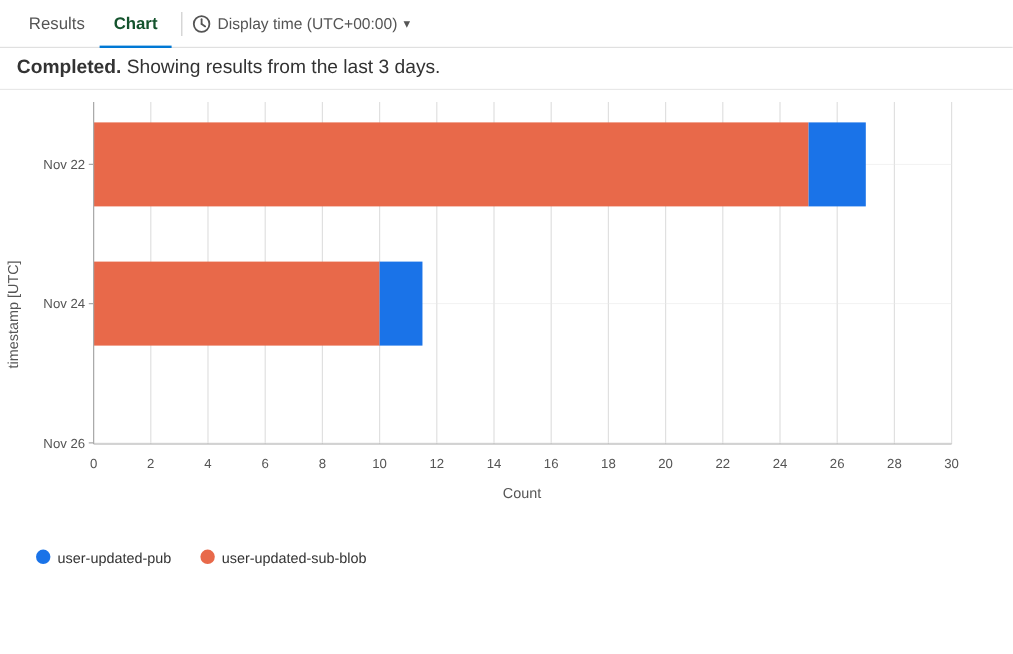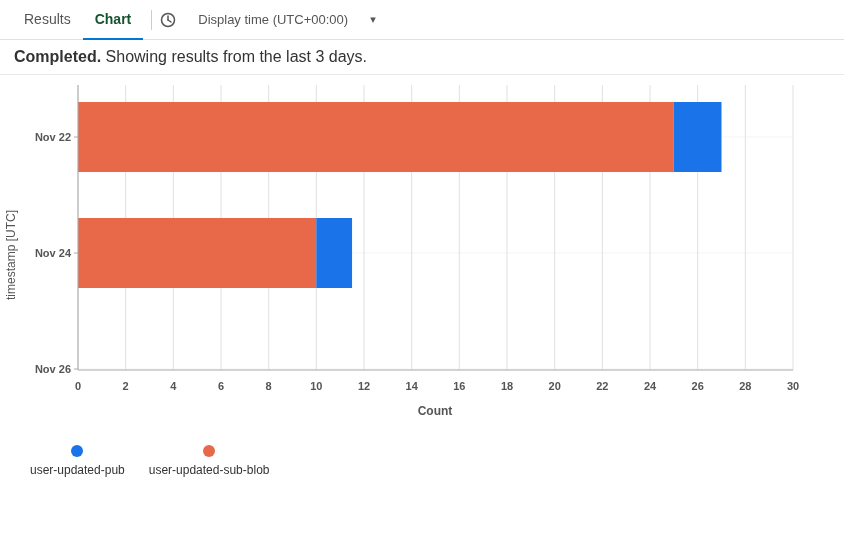--- a/index.html
+++ b/index.html
@@ -39,21 +39,21 @@
     }
     .tab-divider {
       width: 1px;
       height: 20px;
       background: #ccc;
       margin: 0 8px;
     }
     .time-selector {
       display: flex;
       align-items: center;
-      gap: 22px;
+      gap: 5px;
       cursor: pointer;
       color: #555;
       font-size: 13px;
     }
 
     
     .status-bar {
       padding: 8px 14px;
       font-size: 16px;
       border-bottom: 1px solid #e8e8e8;
@@ -87,36 +87,34 @@
       justify-content: center;
       width: 22px;
       padding: 0 2px;
     }
 
     .chart-inner {
       flex: 1;
       display: flex;
       flex-direction: column;
       position: relative;
-      font-weight: bold;
     }
 
     
     .legend {
       display: flex;
       gap: 24px;
       padding: 10px 30px;
       align-items: center;
     }
     .legend-item {
       display: flex;
-      align-items: center;
+      align-items: flex-start;
       gap: 6px;
       font-size: 12px;
-      flex-direction: column;
     }
     .legend-dot {
       width: 12px;
       height: 12px;
       border-radius: 50%;
     }
   </style>
 </head>
 <body>
 

